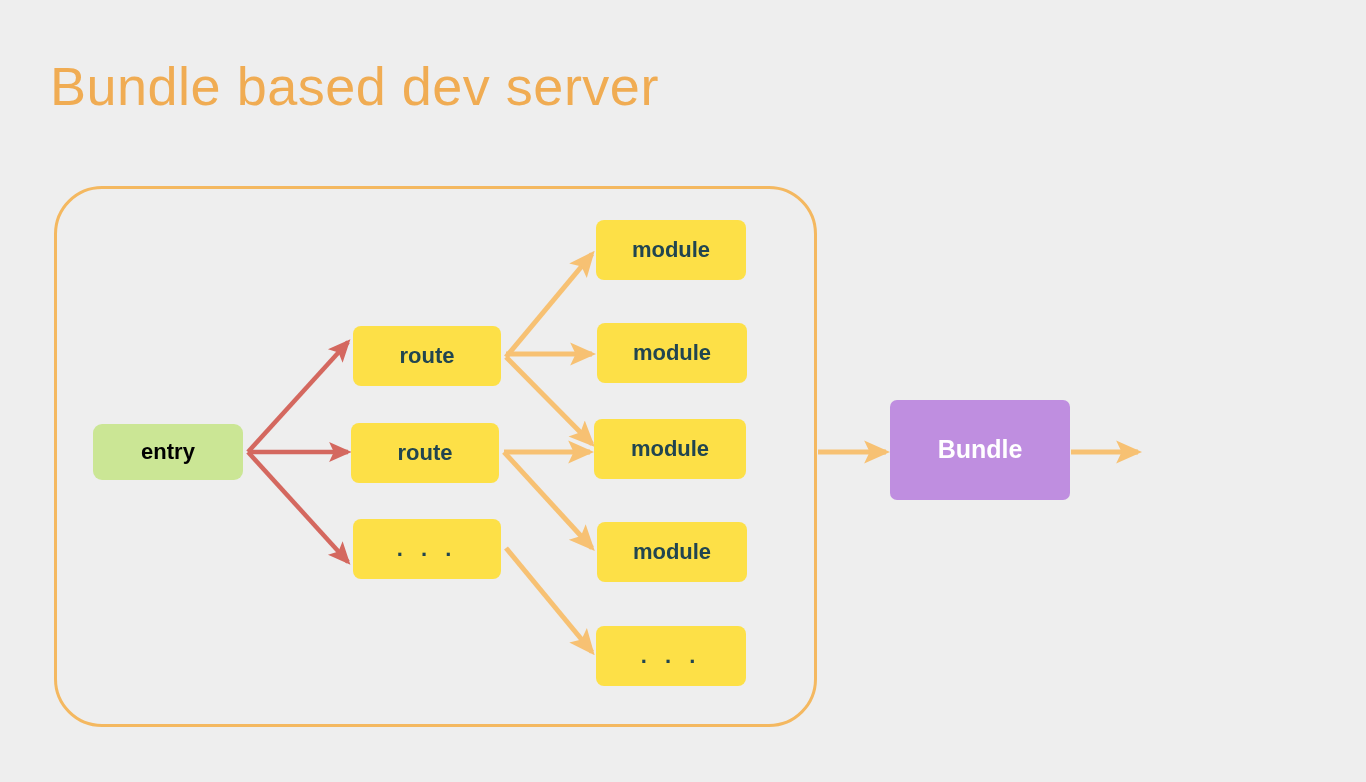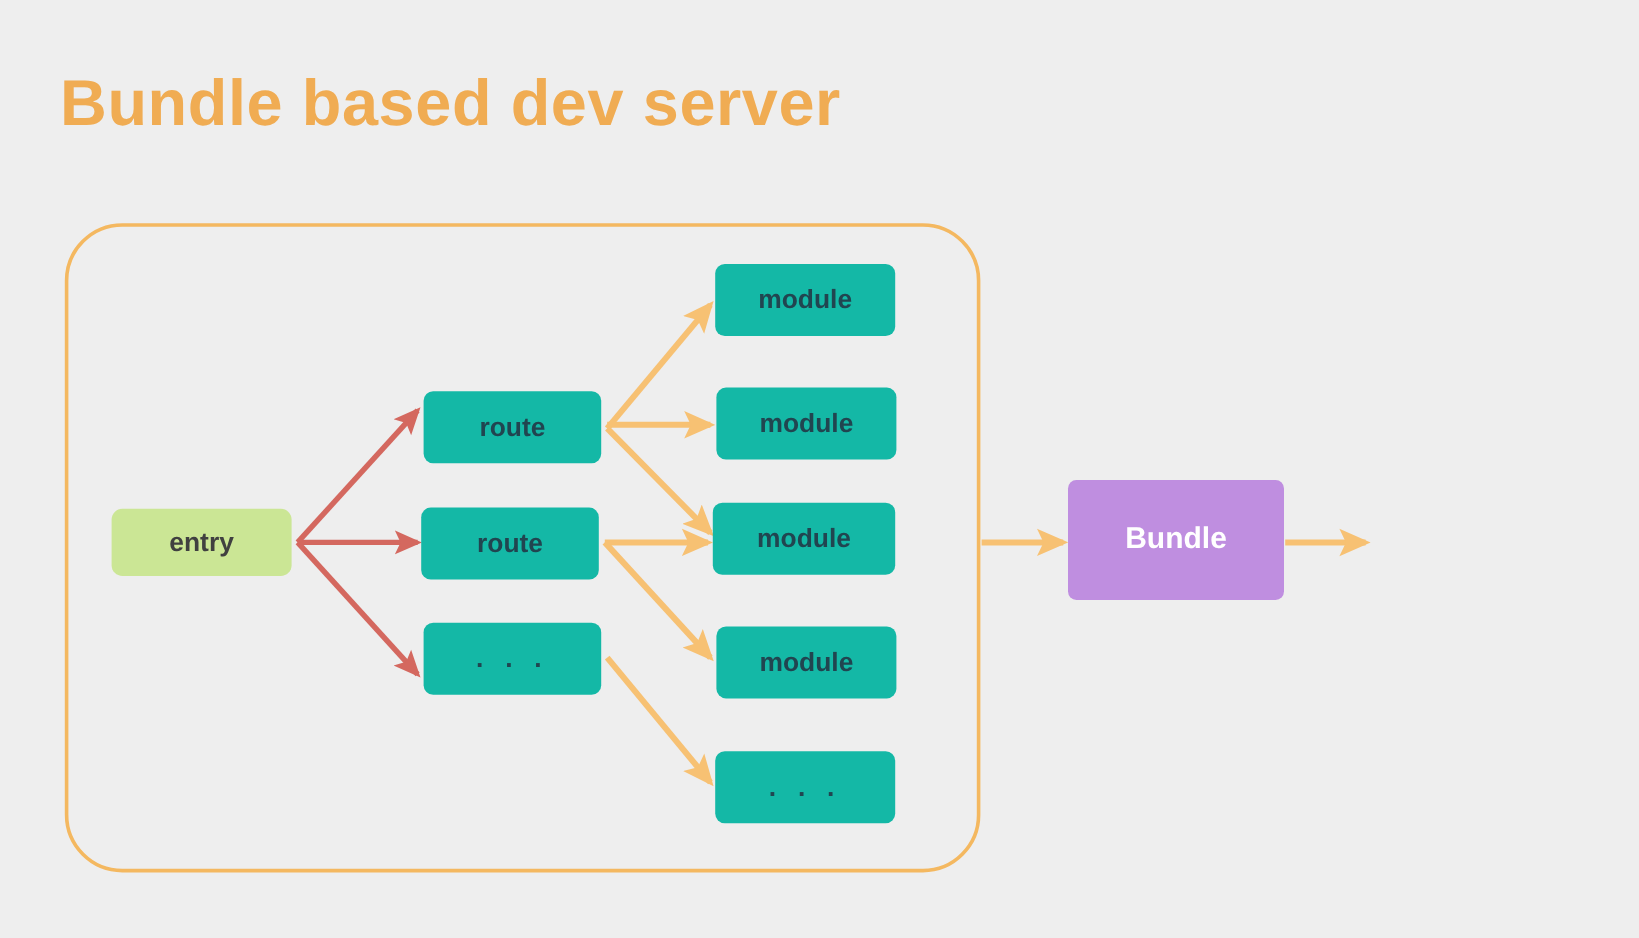--- a/index.html
+++ b/index.html
@@ -18,21 +18,21 @@
     position: relative;
     width: 1366px;
     height: 782px;
     background: #eeeeee;
   }
   #title {
     position: absolute;
     left: 50px;
     top: 55px;
     font-size: 54px;
-    font-weight: 700;
+    font-weight: 400;
     color: #f0ac53;
     letter-spacing: 0.5px;
     white-space: nowrap;
   }
   #bundle-group {
     position: absolute;
     left: 54px;
     top: 186px;
     width: 763px;
     height: 541px;
@@ -58,25 +58,25 @@
     justify-content: center;
     border-radius: 8px;
     font-size: 22px;
     font-weight: bold;
     line-height: 1.18;
     text-align: center;
     white-space: pre-line;
   }
   .node-entry {
     background: #cbe695;
-    color: #404040;
+    color: #000000;
     border-radius: 9px;
   }
   .node-green {
-    background: #14b8a6;
+    background: #fde047;
     color: #214550;
     align-items: center;
   }
   .node-bundle {
     background: #bf8ee0;
     color: #ffffff;
     border-radius: 7px;
   }
   .node-server {
     background: #3e8c7d;

